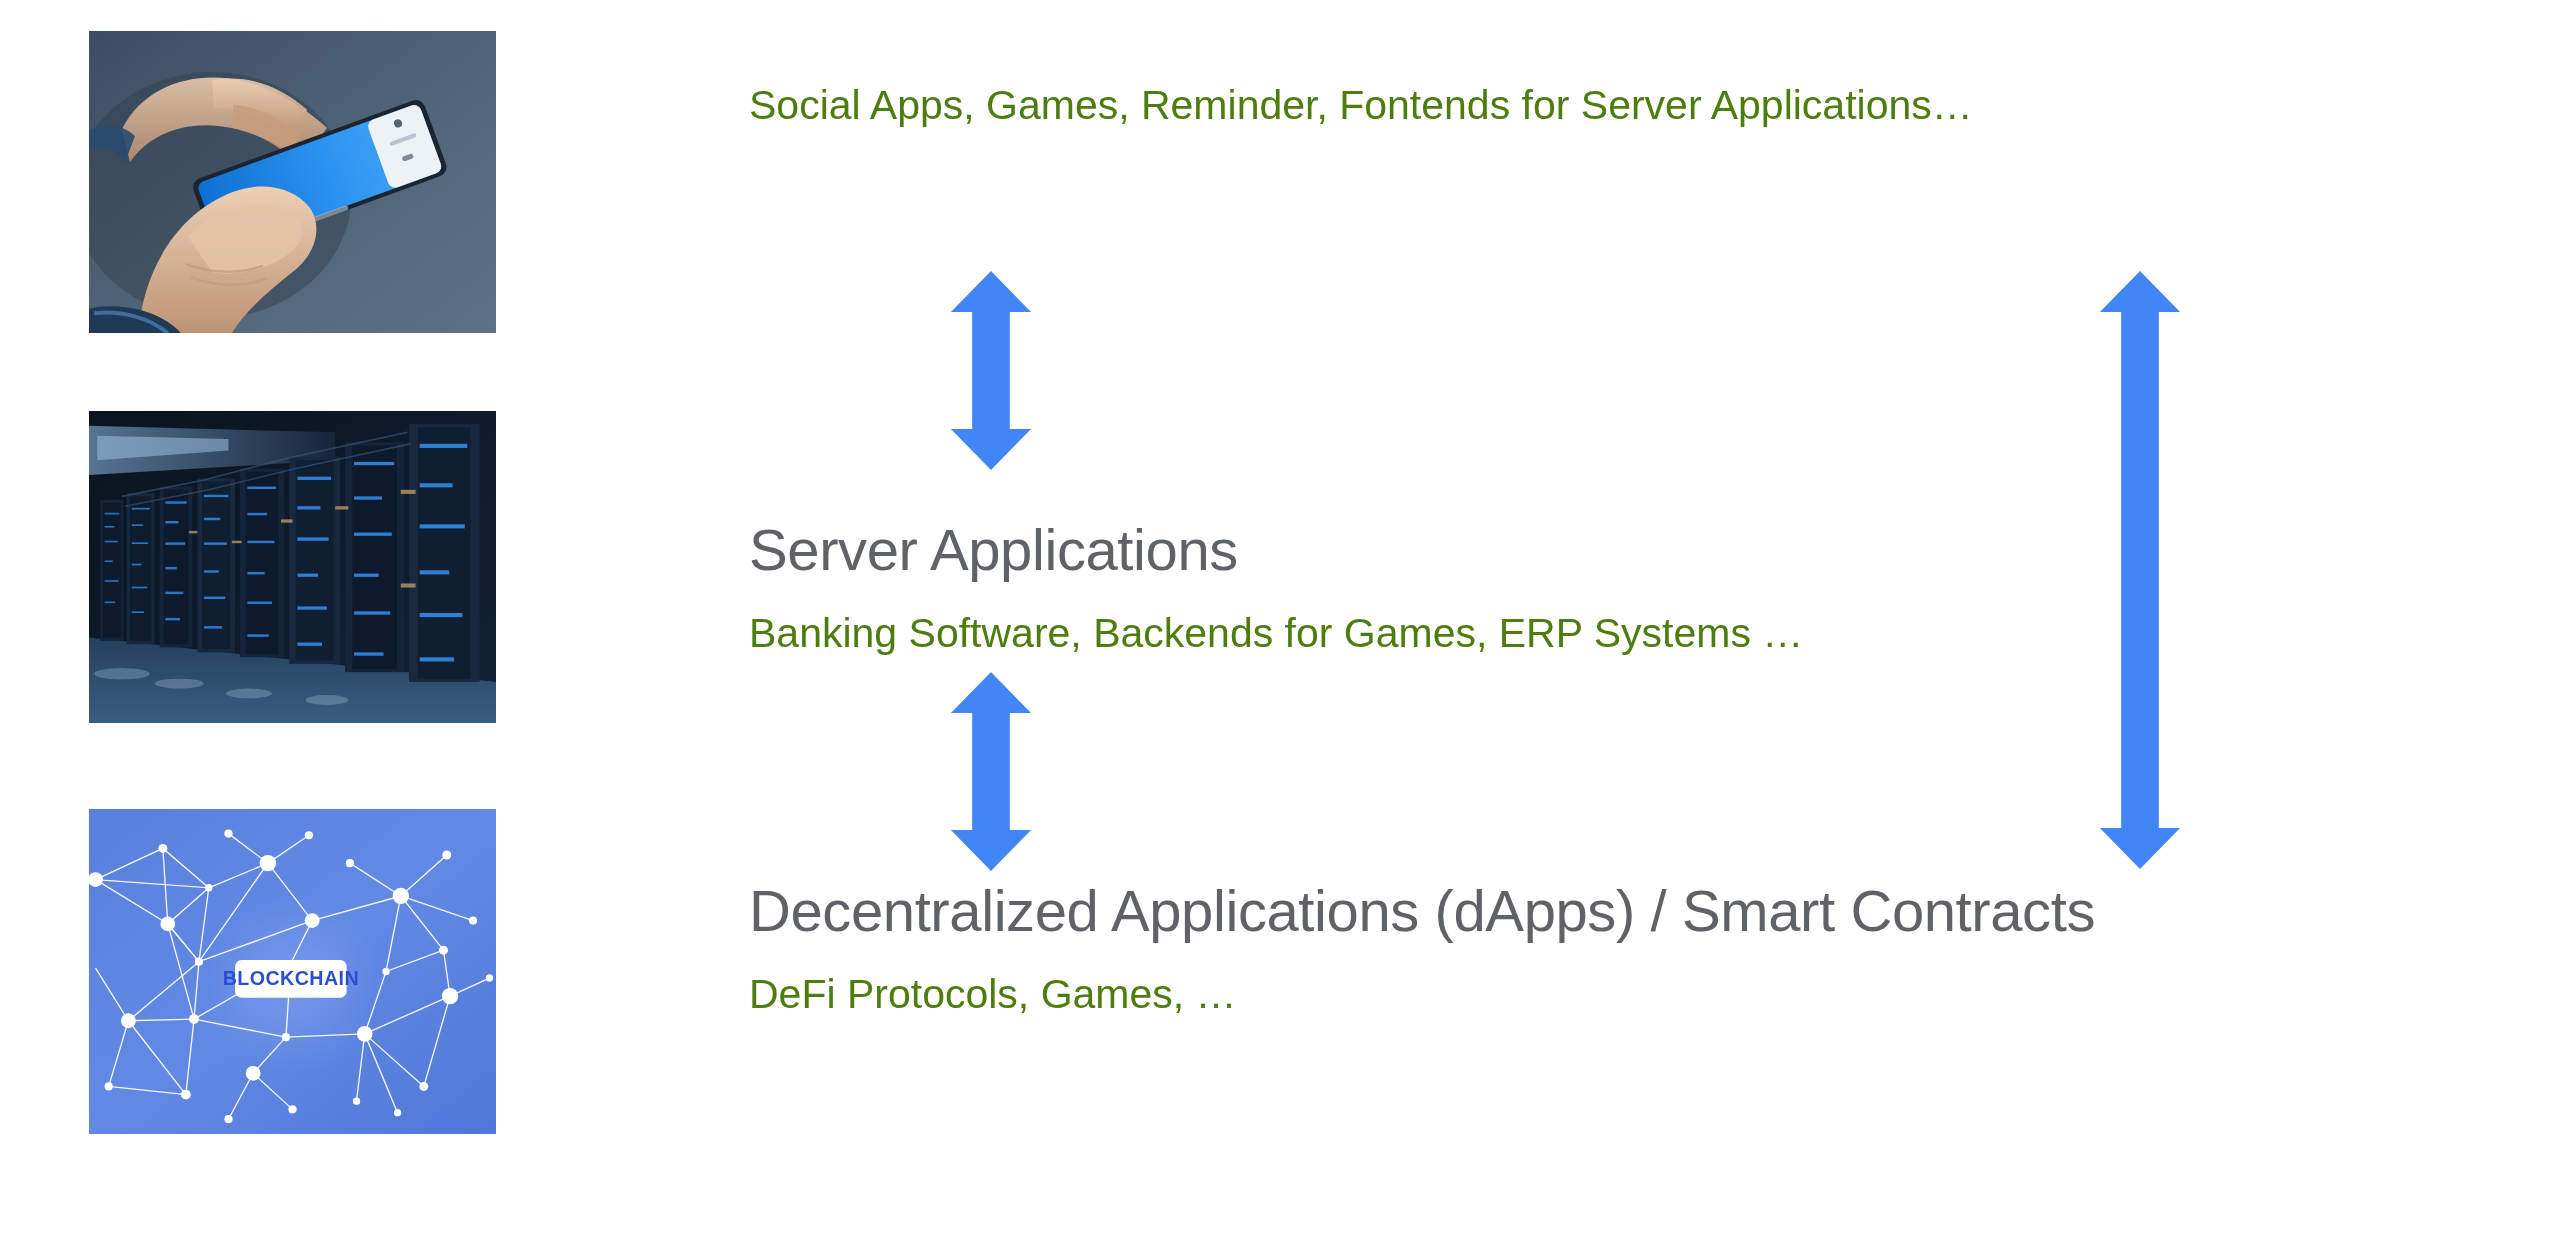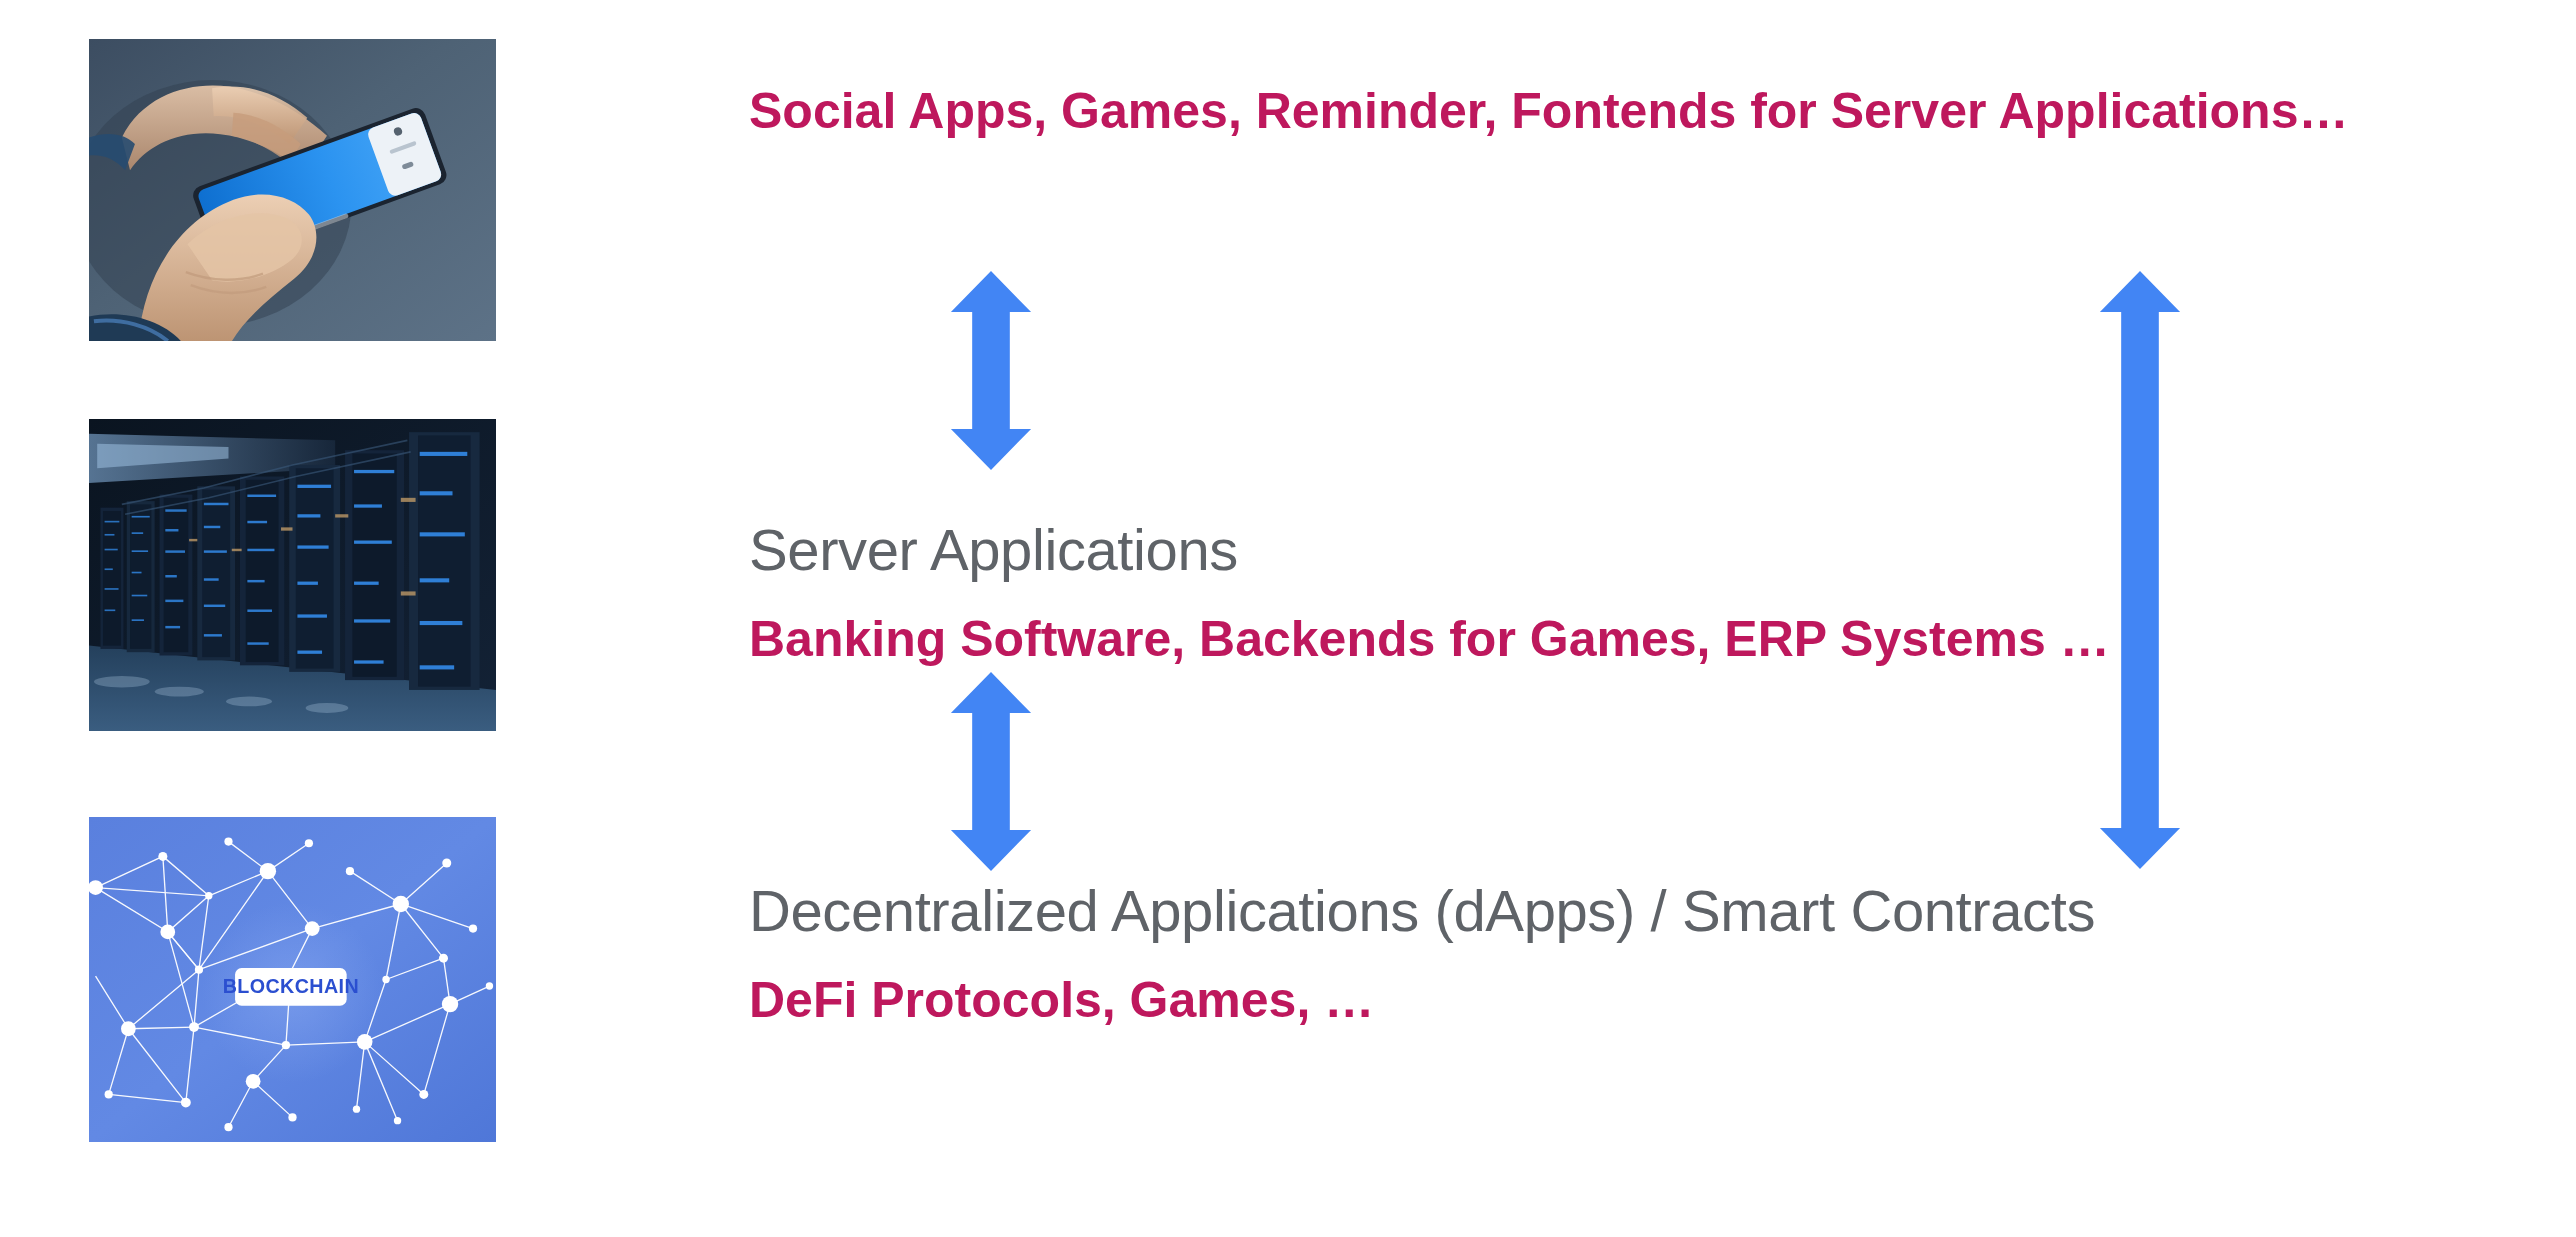--- a/index.html
+++ b/index.html
@@ -10,42 +10,41 @@
     overflow: hidden;
   }
   .slide { position: relative; width: 2576px; height: 1237px; background: #ffffff; }
 
   
   .thumb {
     position: absolute;
     width: 407px; height: 302px;
     overflow: hidden;
     background: #fef9c3;
-    margin-top: 8px;
   }
   #thumb-mobile { left: 89px; top: 31px; }
   #thumb-server { left: 89px; top: 411px; height: 312px; }
   #thumb-chain  { left: 89px; top: 809px; height: 325px; }
 
   .thumb svg { display: block; width: 100%; height: 100%; }
 
   
   .section { position: absolute; left: 749px; }
   .section .heading {
     font-size: 58px;
     font-weight: 400;
     color: #5f6368;
     line-height: 1.18;
     letter-spacing: -0.4px;
     white-space: nowrap;
   }
   .section .subtext {
-    font-size: 50px;
-    font-weight: 700;
-    color: #be185d;
+    font-size: 41px;
+    font-weight: 400;
+    color: #4d7c0f;
     line-height: 1.2;
     white-space: nowrap;
     margin-top: 25px;
   }
   #section-mobile { top: 56px; }
   #section-server { top: 468px; margin-top: 48px; }
   #section-dapps  { top: 877px; }
 
   
   .arrow { position: absolute; }

